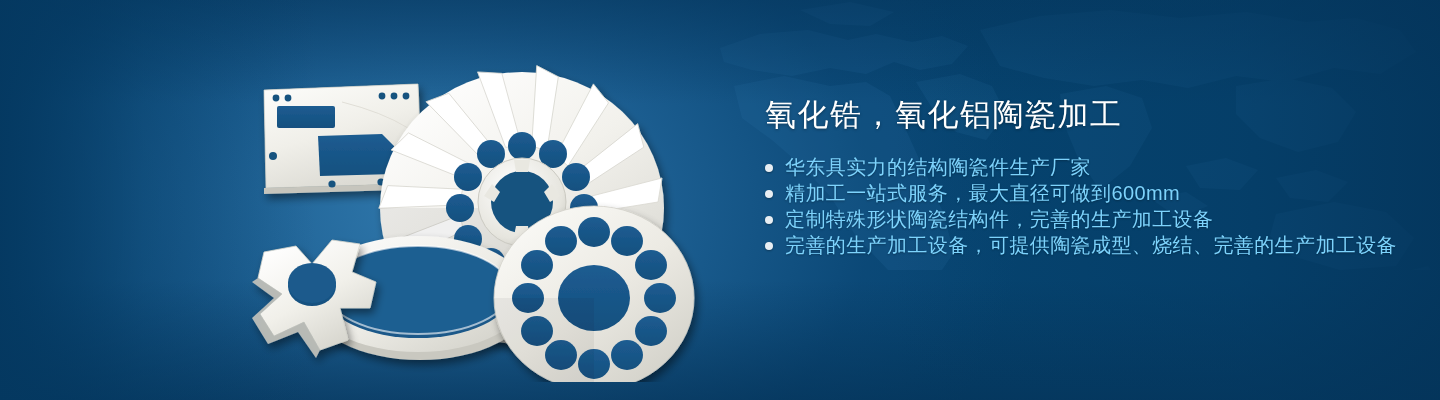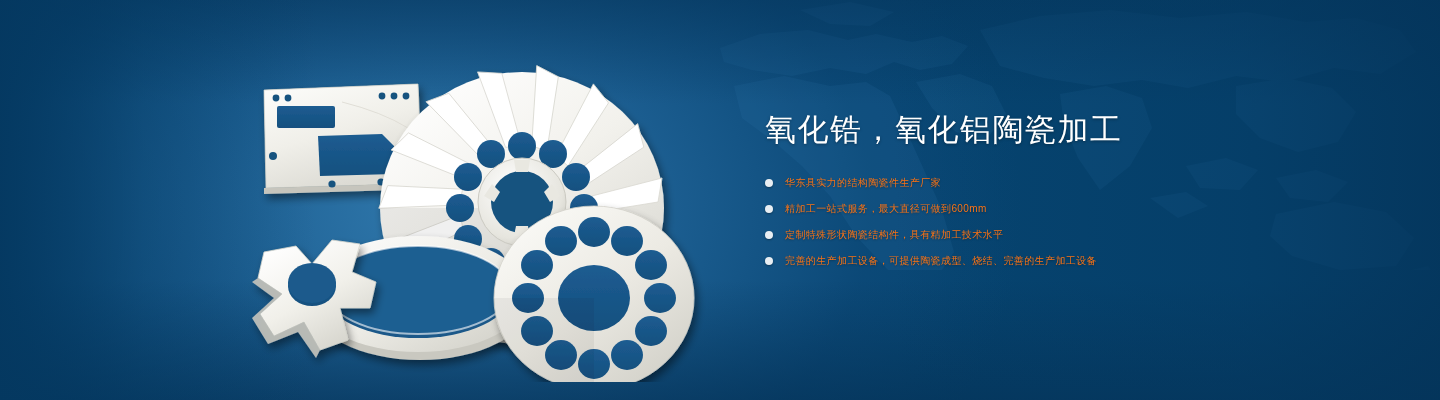--- a/index.html
+++ b/index.html
@@ -63,21 +63,21 @@
     position: absolute;
     left: 222px;
     top: 38px;
     width: 486px;
     height: 344px;
   }
   
   .copy {
     position: absolute;
     left: 765px;
-    top: 110px;
+    top: 95px;
     width: 600px;
   }
   .headline {
     color: #ffffff;
     font-size: 31px;
     line-height: 40px;
     letter-spacing: 1.5px;
     font-weight: 400;
     margin: 0 0 22px 0;
     text-shadow: 0 1px 3px rgba(0,0,0,0.35);
@@ -97,22 +97,22 @@
   .dot {
     width: 8px;
     height: 8px;
     border-radius: 50%;
     background: #e8eef3;
     flex: 0 0 8px;
     margin-right: 12px;
     box-shadow: 0 1px 2px rgba(0,0,0,0.3);
   }
   .point-text {
-    color: #f97316;
-    font-size: 10px;
+    color: #7dd3fc;
+    font-size: 20px;
     line-height: 21px;
     letter-spacing: 0.4px;
     white-space: nowrap;
     text-shadow: 0 1px 2px rgba(0,0,0,0.3);
   }
 </style>
 </head>
 <body>
 
 <div class="banner">
@@ -354,21 +354,21 @@
       <li class="point">
         <span class="dot"></span>
         <span class="point-text">华东具实力的结构陶瓷件生产厂家</span>
       </li>
       <li class="point">
         <span class="dot"></span>
         <span class="point-text">精加工一站式服务，最大直径可做到600mm</span>
       </li>
       <li class="point">
         <span class="dot"></span>
-        <span class="point-text">定制特殊形状陶瓷结构件，具有精加工技术水平</span>
+        <span class="point-text">定制特殊形状陶瓷结构件，完善的生产加工设备</span>
       </li>
       <li class="point">
         <span class="dot"></span>
         <span class="point-text">完善的生产加工设备，可提供陶瓷成型、烧结、完善的生产加工设备</span>
       </li>
     </ul>
   </div>
 
 </div>
 

